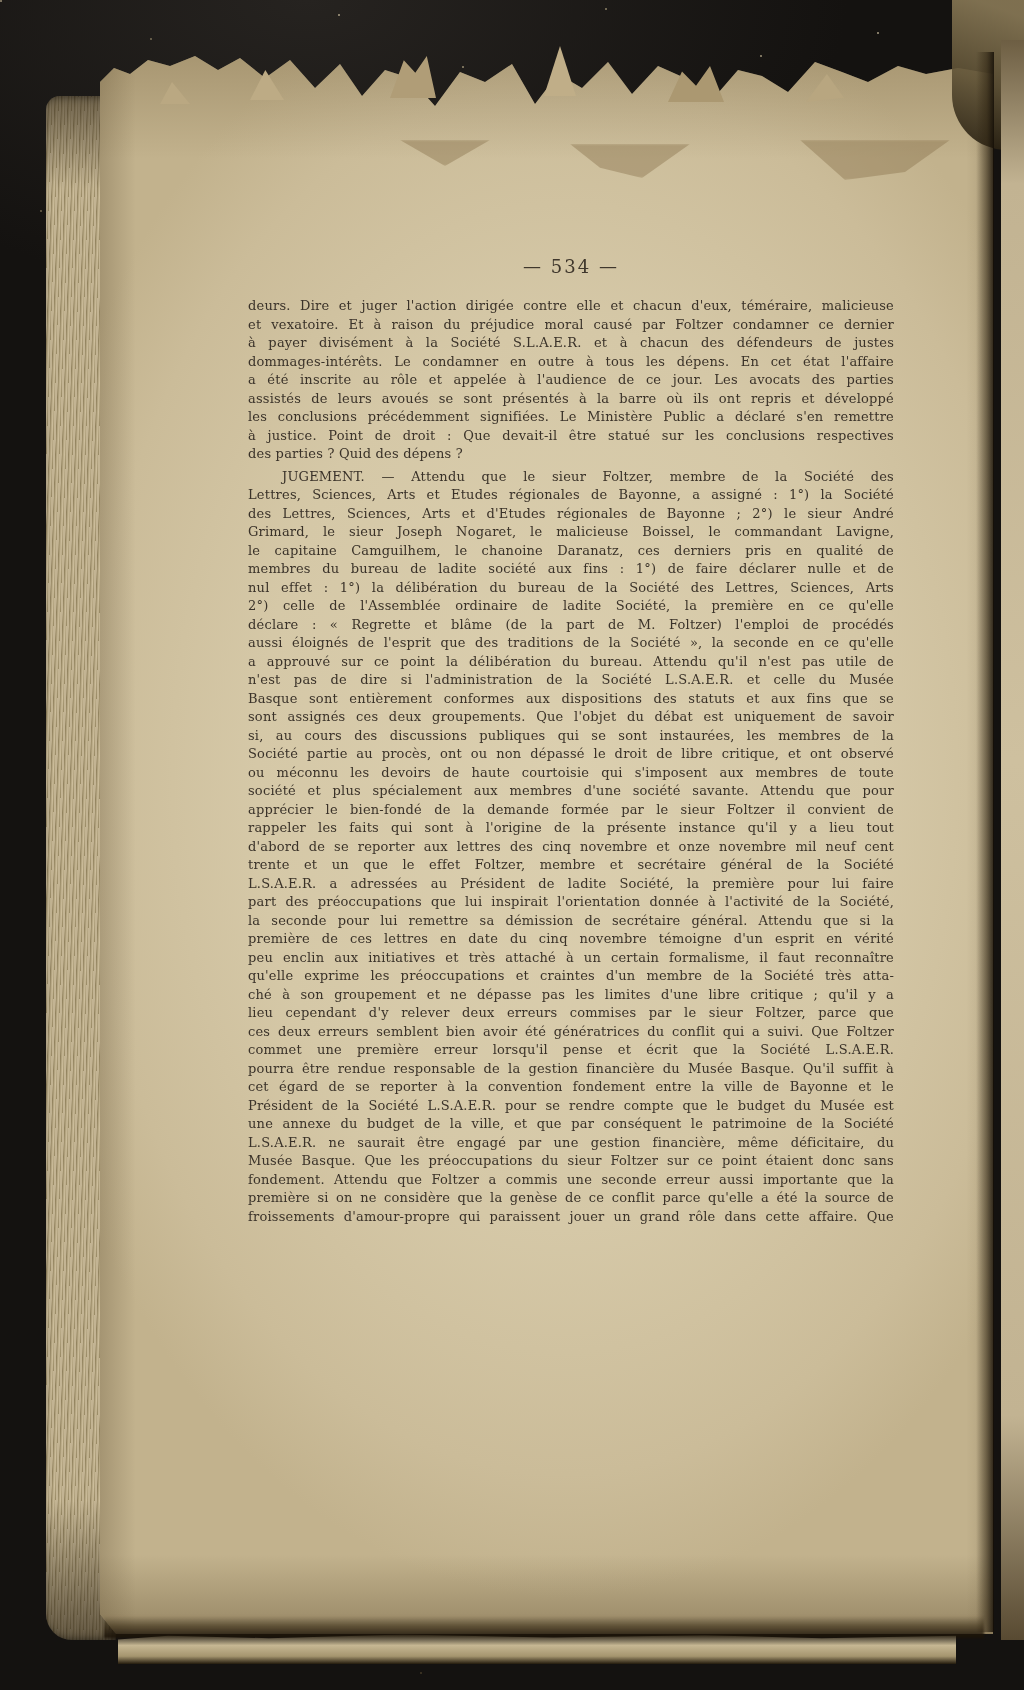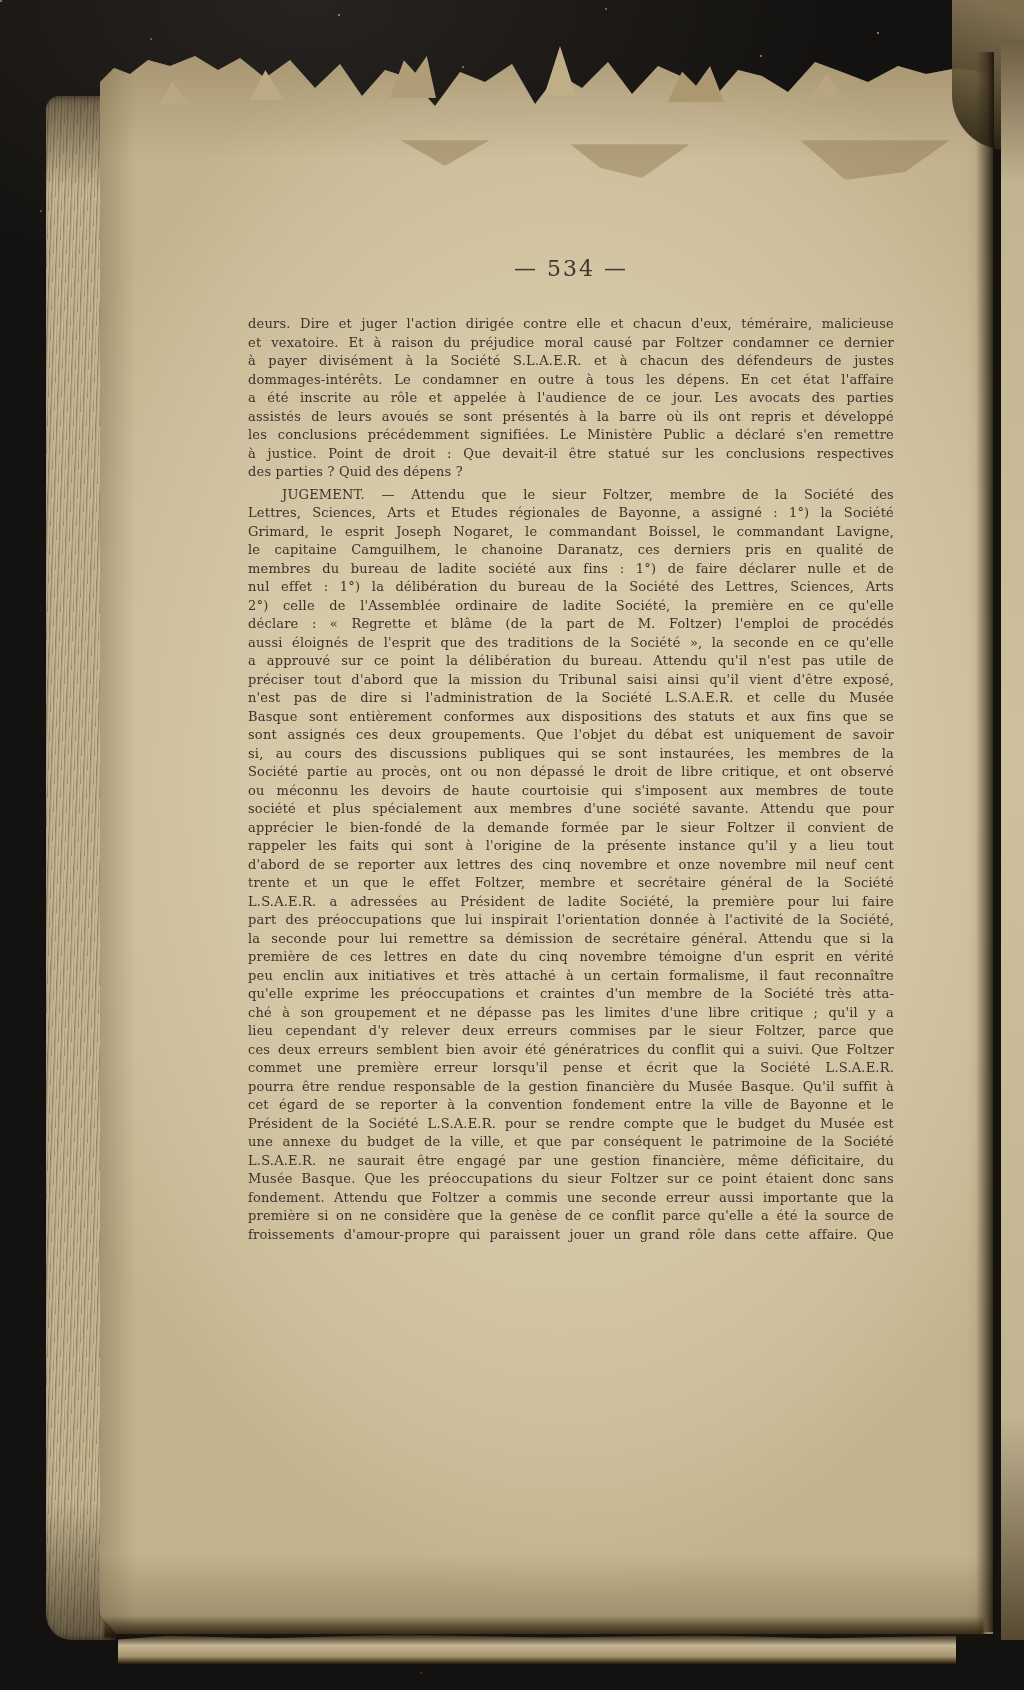--- a/index.html
+++ b/index.html
@@ -86,22 +86,22 @@
     position: absolute; left: 104px; top: 1616px; width: 880px; height: 22px;
     background: linear-gradient(180deg, rgba(70,54,28,0) 0%, rgba(48,36,16,.55) 45%, rgba(26,18,8,.9) 100%);
     filter: blur(1px);
   }
   
   .text-block {
     position: absolute; left: 148px; top: 208px; width: 646px;
     color: #3a3229;
   }
   .page-number {
-    text-align: center; font-size: 22px; letter-spacing: 2px;
-    margin-bottom: 34px; color: #3f372c;
+    text-align: center; font-size: 18px; letter-spacing: 2px;
+    margin-bottom: 20px; color: #3f372c;
   }
   .paragraph { margin: 0; }
   .paragraph + .paragraph { margin-top: 4px; }
   .text-line {
     font-size: 13px; line-height: 18.5px; letter-spacing: 0.2px;
     text-align: justify; text-align-last: justify; white-space: normal;
   }
   .text-line.last-flush { text-align-last: left; }
   .text-line.indented { text-indent: 34px; }
 </style>
@@ -128,29 +128,29 @@
             <div class="text-line">dommages-intérêts. Le condamner en outre à tous les dépens. En cet état l'affaire</div>
             <div class="text-line">a été inscrite au rôle et appelée à l'audience de ce jour. Les avocats des parties</div>
             <div class="text-line">assistés de leurs avoués se sont présentés à la barre où ils ont repris et développé</div>
             <div class="text-line">les conclusions précédemment signifiées. Le Ministère Public a déclaré s'en remettre</div>
             <div class="text-line">à justice. Point de droit : Que devait-il être statué sur les conclusions respectives</div>
             <div class="text-line last-flush">des parties ? Quid des dépens ?</div>
           </div>
           <div class="paragraph">
             <div class="text-line indented">JUGEMENT. — Attendu que le sieur Foltzer, membre de la Société des</div>
             <div class="text-line">Lettres, Sciences, Arts et Etudes régionales de Bayonne, a assigné : 1°) la Société</div>
-            <div class="text-line">Grimard, le esprit Joseph Nogaret, le commandant Boissel, le commandant Lavigne,</div>
+            <div class="text-line">des Lettres, Sciences, Arts et d'Etudes régionales de Bayonne ; 2°) le sieur André</div>
+            <div class="text-line">Grimard, le sieur Joseph Nogaret, le malicieuse Boissel, le commandant Lavigne,</div>
             <div class="text-line">le capitaine Camguilhem, le chanoine Daranatz, ces derniers pris en qualité de</div>
             <div class="text-line">membres du bureau de ladite société aux fins : 1°) de faire déclarer nulle et de</div>
             <div class="text-line">nul effet : 1°) la délibération du bureau de la Société des Lettres, Sciences, Arts</div>
             <div class="text-line">2°) celle de l'Assemblée ordinaire de ladite Société, la première en ce qu'elle</div>
             <div class="text-line">déclare : « Regrette et blâme (de la part de M. Foltzer) l'emploi de procédés</div>
             <div class="text-line">aussi éloignés de l'esprit que des traditions de la Société », la seconde en ce qu'elle</div>
             <div class="text-line">a approuvé sur ce point la délibération du bureau. Attendu qu'il n'est pas utile de</div>
-            <div class="text-line">préciser tout d'abord que la mission du Tribunal saisi ainsi qu'il vient d'être exposé,</div>
             <div class="text-line">n'est pas de dire si l'administration de la Société L.S.A.E.R. et celle du Musée</div>
             <div class="text-line">Basque sont entièrement conformes aux dispositions des statuts et aux fins que se</div>
             <div class="text-line">sont assignés ces deux groupements. Que l'objet du débat est uniquement de savoir</div>
             <div class="text-line">si, au cours des discussions publiques qui se sont instaurées, les membres de la</div>
             <div class="text-line">Société partie au procès, ont ou non dépassé le droit de libre critique, et ont observé</div>
             <div class="text-line">ou méconnu les devoirs de haute courtoisie qui s'imposent aux membres de toute</div>
             <div class="text-line">société et plus spécialement aux membres d'une société savante. Attendu que pour</div>
             <div class="text-line">apprécier le bien-fondé de la demande formée par le sieur Foltzer il convient de</div>
             <div class="text-line">rappeler les faits qui sont à l'origine de la présente instance qu'il y a lieu tout</div>
             <div class="text-line">d'abord de se reporter aux lettres des cinq novembre et onze novembre mil neuf cent</div>

